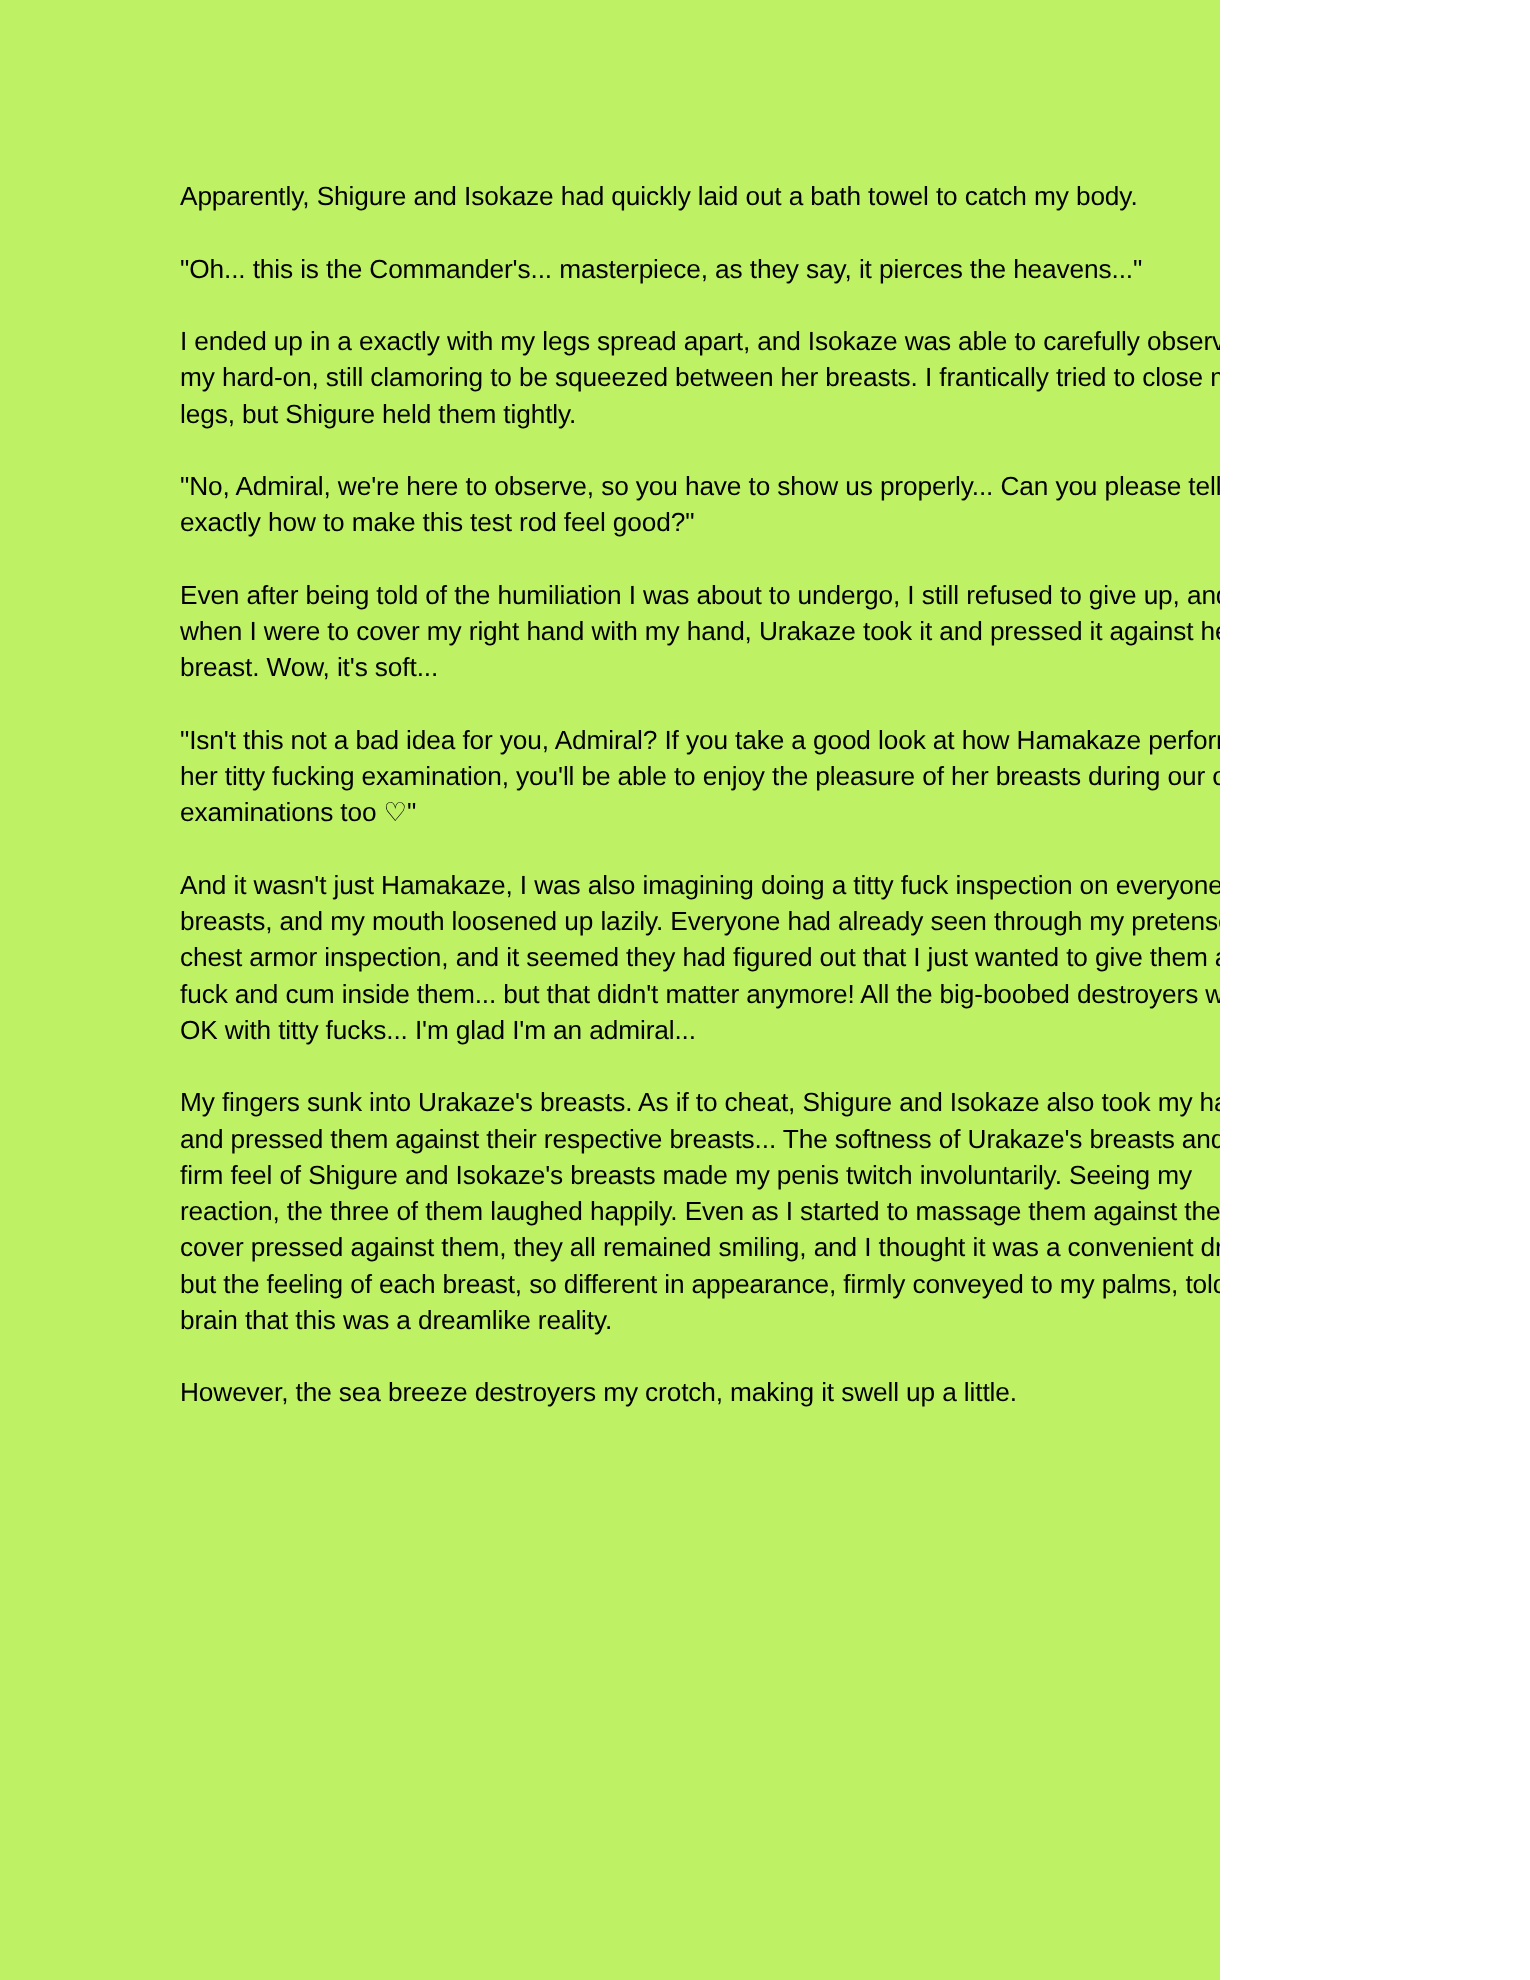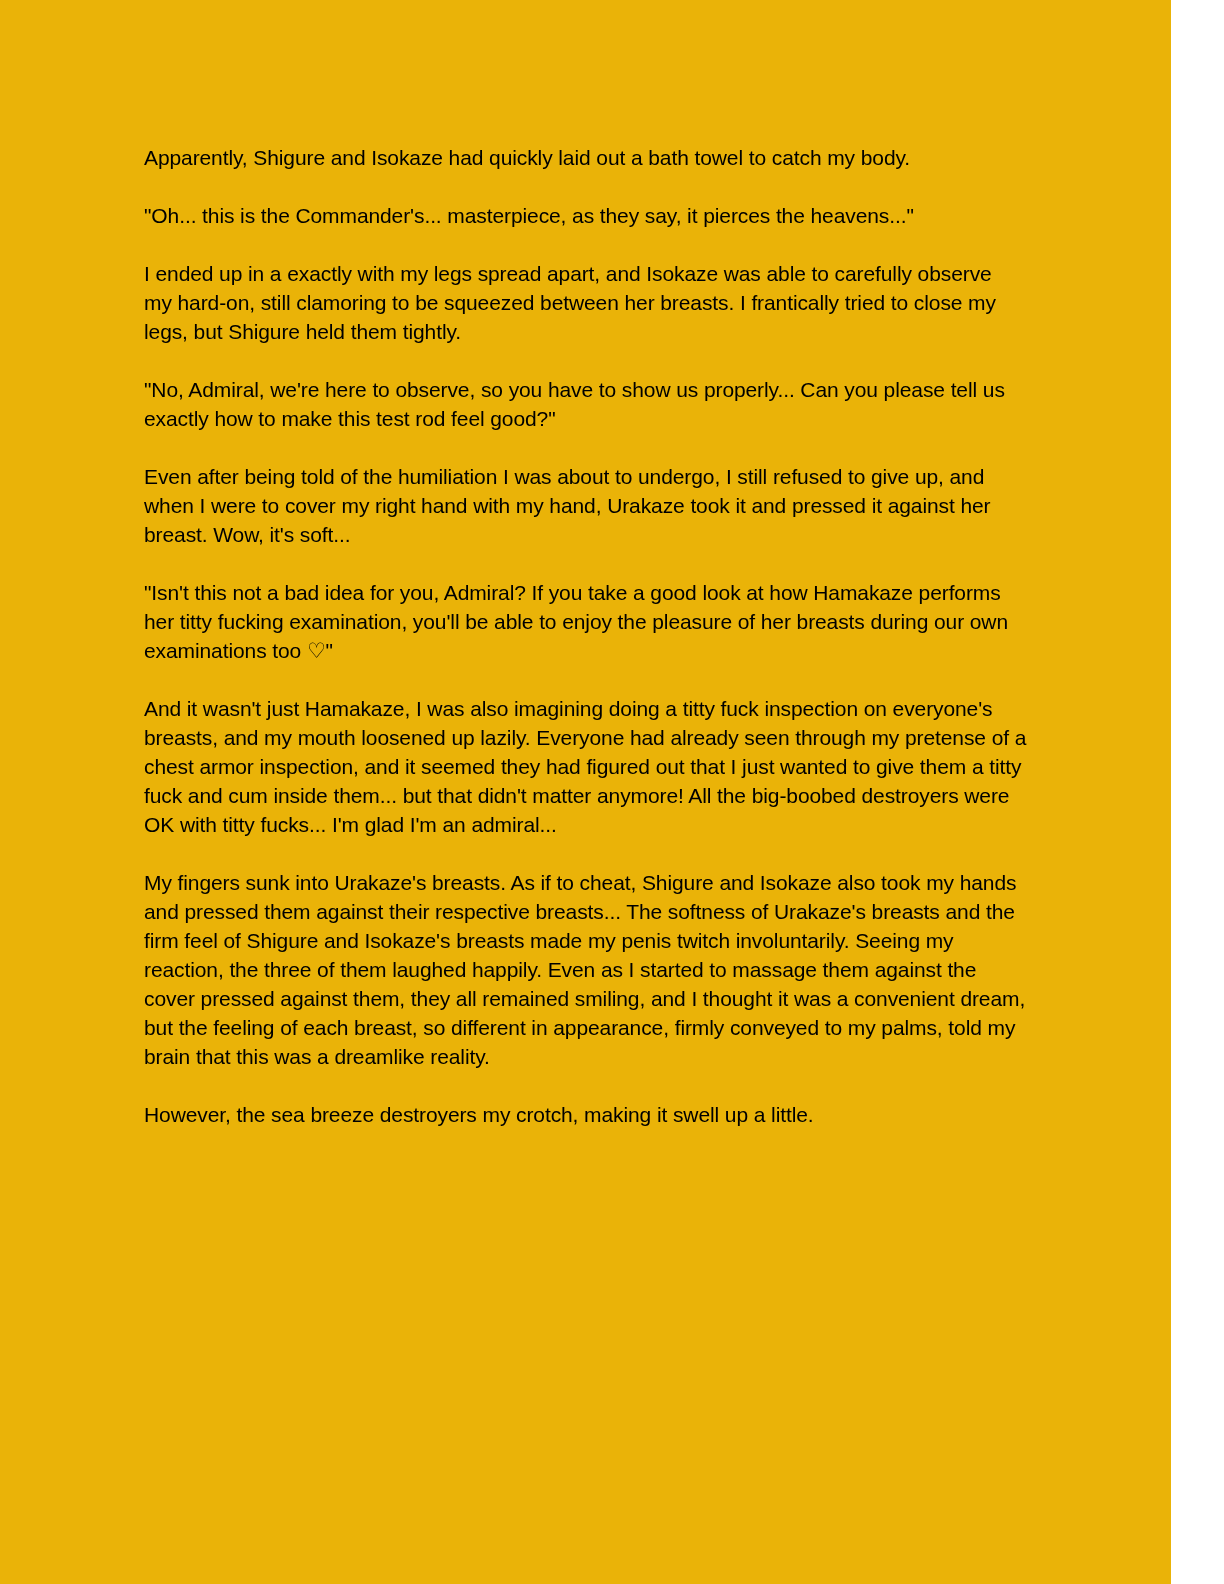--- a/index.html
+++ b/index.html
@@ -2,23 +2,23 @@
 <html><head>
 <meta charset="utf-8">
 <style>
   html, body {
     margin: 0;
     padding: 0;
     background: #ffffff;
   }
   .page {
     position: relative;
-    width: 1171px;
+    width: 976px;
     height: 1584px;
-    background: #eab308;
+    background: #bef264;
     overflow: hidden;
     box-sizing: border-box;
     padding: 143px 144px 0 144px;
     font-family: "Liberation Sans", "DejaVu Sans", sans-serif;
     color: #000000;
   }
   .para {
     margin: 0 0 29px 0;
     font-size: 21px;
     line-height: 29px;

